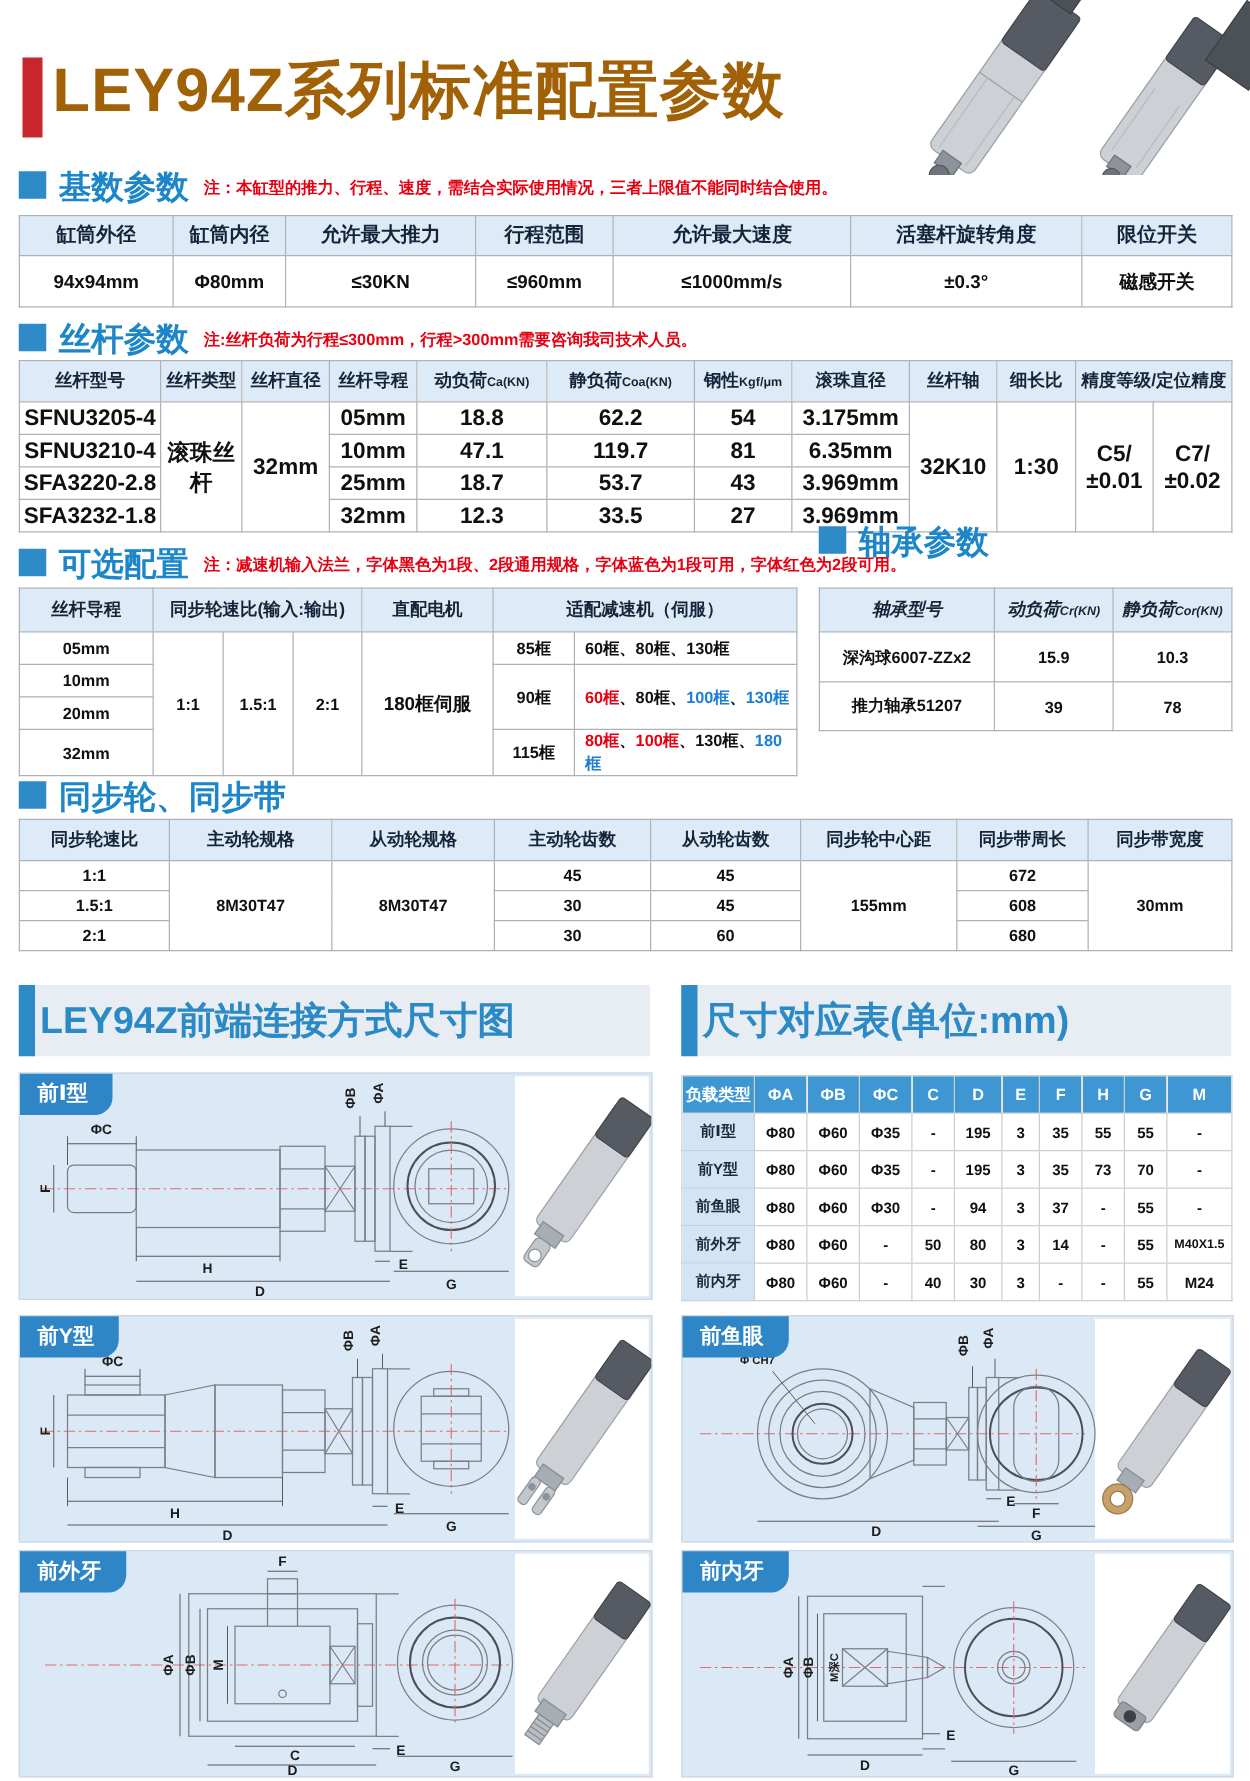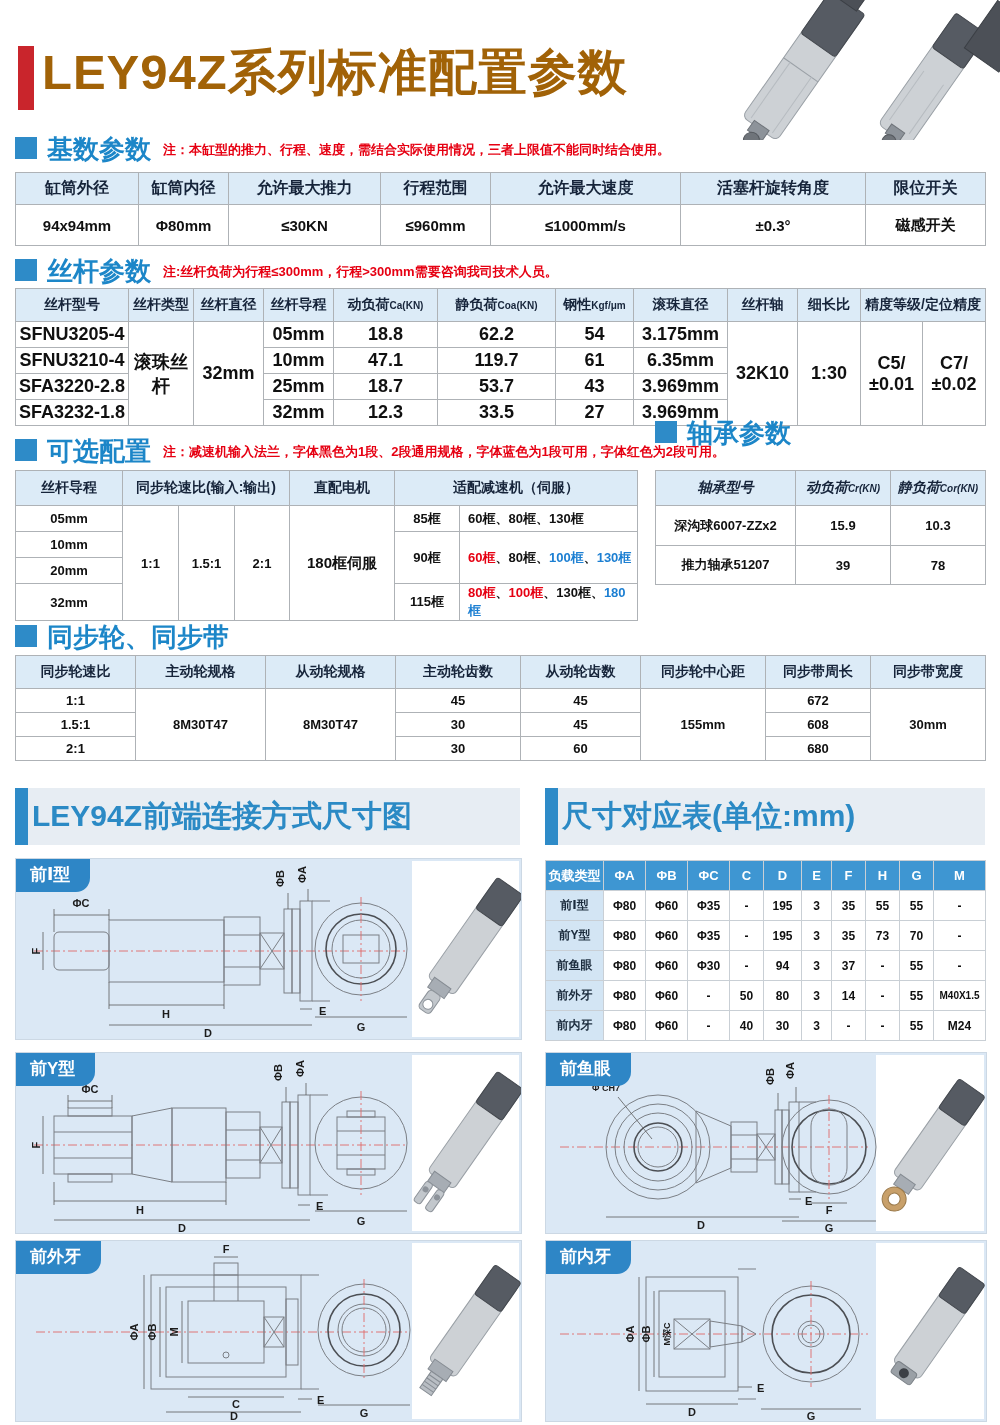--- a/index.html
+++ b/index.html
@@ -174,21 +174,21 @@
         <td rowspan="4">32K10</td>
         <td rowspan="4">1:30</td>
         <td rowspan="4">C5/±0.01</td>
         <td rowspan="4">C7/±0.02</td>
       </tr>
       <tr style="height:26px">
         <td>SFNU3210-4</td>
         <td>10mm</td>
         <td>47.1</td>
         <td>119.7</td>
-        <td>61</td>
+        <td>81</td>
         <td>6.35mm</td>
       </tr>
       <tr style="height:26px">
         <td>SFA3220-2.8</td>
         <td>25mm</td>
         <td>18.7</td>
         <td>53.7</td>
         <td>43</td>
         <td>3.969mm</td>
       </tr>

